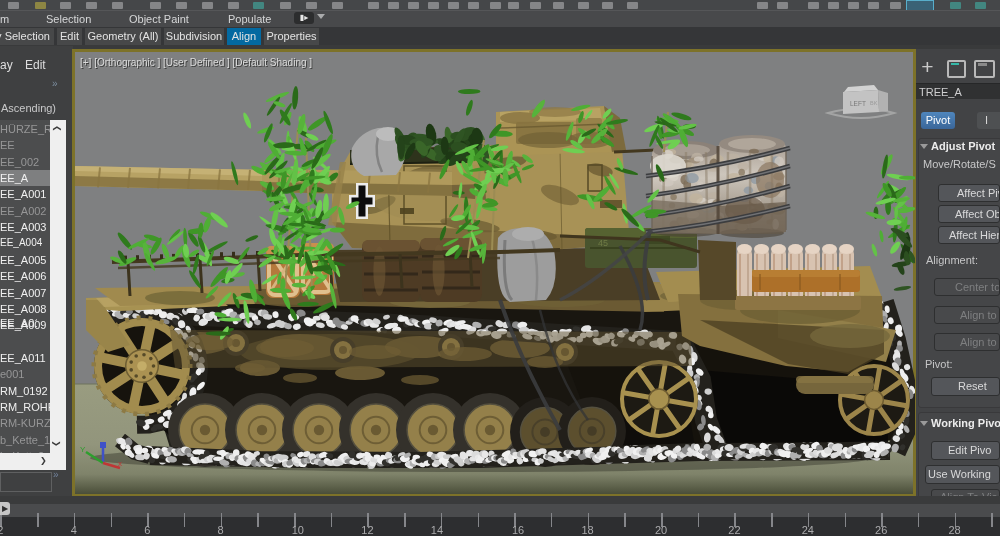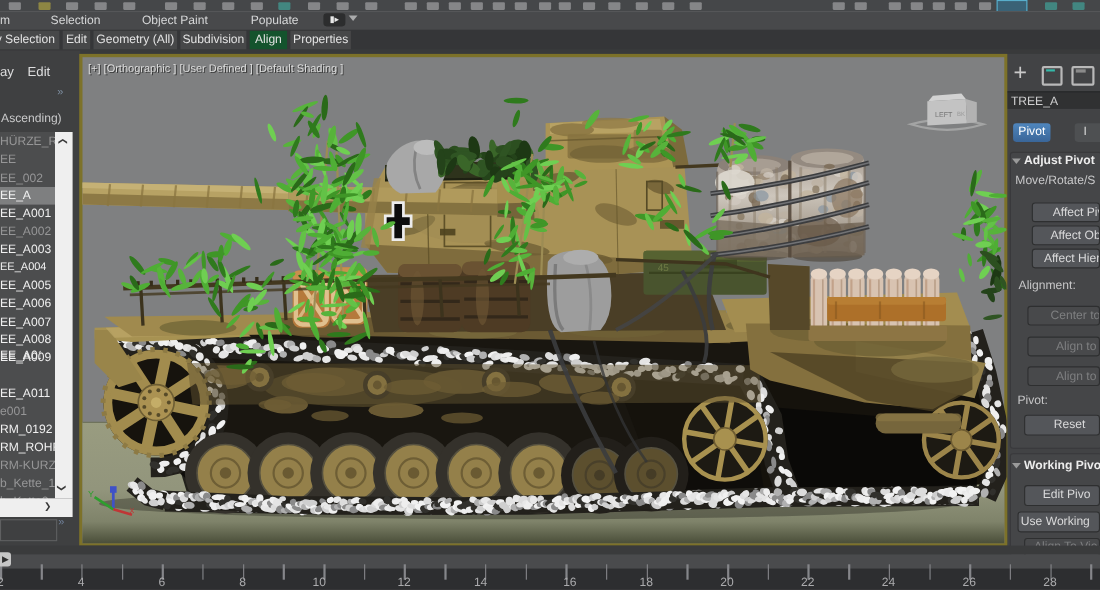--- a/index.html
+++ b/index.html
@@ -46,21 +46,21 @@
 <div style="position:absolute;left:46px;top:11px;height:16px;line-height:16px;color:#d6d7d8;font-size:11px">Selection</div>
 <div style="position:absolute;left:129px;top:11px;height:16px;line-height:16px;color:#d6d7d8;font-size:11px">Object Paint</div>
 <div style="position:absolute;left:228px;top:11px;height:16px;line-height:16px;color:#d6d7d8;font-size:11px">Populate</div>
 <div style="position:absolute;left:294px;top:12px;width:20px;height:12px;background:#2c2d2e;border-radius:3px;color:#e8e8e8;font-size:8px;text-align:center;line-height:12px">▮▸</div>
 <div style="position:absolute;left:317px;top:14px;width:0;height:0;border-left:4px solid transparent;border-right:4px solid transparent;border-top:5px solid #aaabac"></div>
 <div style="position:absolute;left:0;top:27px;width:1000px;height:18px;background:#353638"></div>
 <div style="position:absolute;left:-8px;top:28px;width:62px;height:17px;background:#474849;color:#e3e3e3;font-size:11px;text-align:center;line-height:17px;white-space:nowrap;overflow:hidden">y Selection</div>
 <div style="position:absolute;left:57px;top:28px;width:25px;height:17px;background:#474849;color:#e3e3e3;font-size:11px;text-align:center;line-height:17px;white-space:nowrap;overflow:hidden">Edit</div>
 <div style="position:absolute;left:85px;top:28px;width:76px;height:17px;background:#474849;color:#e3e3e3;font-size:11px;text-align:center;line-height:17px;white-space:nowrap;overflow:hidden">Geometry (All)</div>
 <div style="position:absolute;left:164px;top:28px;width:60px;height:17px;background:#474849;color:#e3e3e3;font-size:11px;text-align:center;line-height:17px;white-space:nowrap;overflow:hidden">Subdivision</div>
-<div style="position:absolute;left:227px;top:28px;width:34px;height:17px;background:#14532d;color:#e3e3e3;font-size:11px;text-align:center;line-height:17px;white-space:nowrap;overflow:hidden">Align</div>
+<div style="position:absolute;left:227px;top:28px;width:34px;height:17px;background:#0369a1;color:#e3e3e3;font-size:11px;text-align:center;line-height:17px;white-space:nowrap;overflow:hidden">Align</div>
 <div style="position:absolute;left:264px;top:28px;width:55px;height:17px;background:#474849;color:#e3e3e3;font-size:11px;text-align:center;line-height:17px;white-space:nowrap;overflow:hidden">Properties</div>
 <div style="position:absolute;left:0;top:45px;width:1000px;height:7px;background:#393a3b"></div>
 <div style="position:absolute;left:0;top:46px;width:73px;height:458px;background:#3f4041"></div>
 <div style="position:absolute;left:0;top:58px;color:#dededf;font-size:12px">ay</div>
 <div style="position:absolute;left:25px;top:58px;color:#dededf;font-size:12px">Edit</div>
 <div style="position:absolute;left:52px;top:78px;color:#7d8ea0;font-size:10px;letter-spacing:-1px">»</div>
 <div style="position:absolute;left:1px;top:102px;color:#c9c9ca;font-size:11px;white-space:nowrap">Ascending)</div>
 <div style="position:absolute;left:0;top:120px;width:50px;height:333px;background:#4c4d4e;overflow:hidden"></div>
 <div style="position:absolute;left:0;top:121px;width:50px;height:16px;color:#969697;font-size:11px;line-height:16px;white-space:nowrap;overflow:hidden">HÜRZE_RE</div>
 <div style="position:absolute;left:0;top:137.3px;width:50px;height:16px;color:#969697;font-size:11px;line-height:16px;white-space:nowrap;overflow:hidden">EE</div>
@@ -2029,21 +2029,21 @@
 <div style="position:absolute;left:807.8px;top:513px;width:1.5px;height:14px;background:#85868a"></div>
 <div style="position:absolute;left:844.5px;top:513px;width:1.5px;height:14px;background:#85868a"></div>
 <div style="position:absolute;left:881.2px;top:513px;width:1.5px;height:14px;background:#85868a"></div>
 <div style="position:absolute;left:917.9px;top:513px;width:1.5px;height:14px;background:#85868a"></div>
 <div style="position:absolute;left:954.6px;top:513px;width:1.5px;height:14px;background:#85868a"></div>
 <div style="position:absolute;left:991.3px;top:513px;width:1.5px;height:14px;background:#85868a"></div>
 <div style="position:absolute;left:-9.6px;top:524px;width:20px;text-align:center;color:#ababad;font-size:11px">2</div>
 <div style="position:absolute;left:63.8px;top:524px;width:20px;text-align:center;color:#ababad;font-size:11px">4</div>
 <div style="position:absolute;left:137.2px;top:524px;width:20px;text-align:center;color:#ababad;font-size:11px">6</div>
 <div style="position:absolute;left:210.6px;top:524px;width:20px;text-align:center;color:#ababad;font-size:11px">8</div>
-<div style="position:absolute;left:284px;top:524px;width:20px;text-align:left;color:#ababad;font-size:11px">10</div>
+<div style="position:absolute;left:284px;top:524px;width:20px;text-align:right;color:#ababad;font-size:11px">10</div>
 <div style="position:absolute;left:357.4px;top:524px;width:20px;text-align:center;color:#ababad;font-size:11px">12</div>
 <div style="position:absolute;left:430.8px;top:524px;width:20px;color:#ababad;font-size:11px">14</div>
 <div style="position:absolute;left:504.2px;top:524px;width:20px;text-align:right;color:#ababad;font-size:11px">16</div>
 <div style="position:absolute;left:577.6px;top:524px;width:20px;text-align:center;color:#ababad;font-size:11px">18</div>
 <div style="position:absolute;left:651px;top:524px;width:20px;text-align:center;color:#ababad;font-size:11px">20</div>
 <div style="position:absolute;left:724.4px;top:524px;width:20px;text-align:center;color:#ababad;font-size:11px">22</div>
 <div style="position:absolute;left:797.8px;top:524px;width:20px;text-align:center;color:#ababad;font-size:11px">24</div>
 <div style="position:absolute;left:871.2px;top:524px;width:20px;text-align:center;color:#ababad;font-size:11px">26</div>
 <div style="position:absolute;left:944.6px;top:524px;width:20px;text-align:center;color:#ababad;font-size:11px">28</div>
 <div style="position:absolute;left:0;top:502px;width:10px;height:13px;background:#c6c6c6;border-radius:0 3px 3px 0;color:#2e2e2e;font-size:8px;text-align:center;line-height:13px">▶</div>

